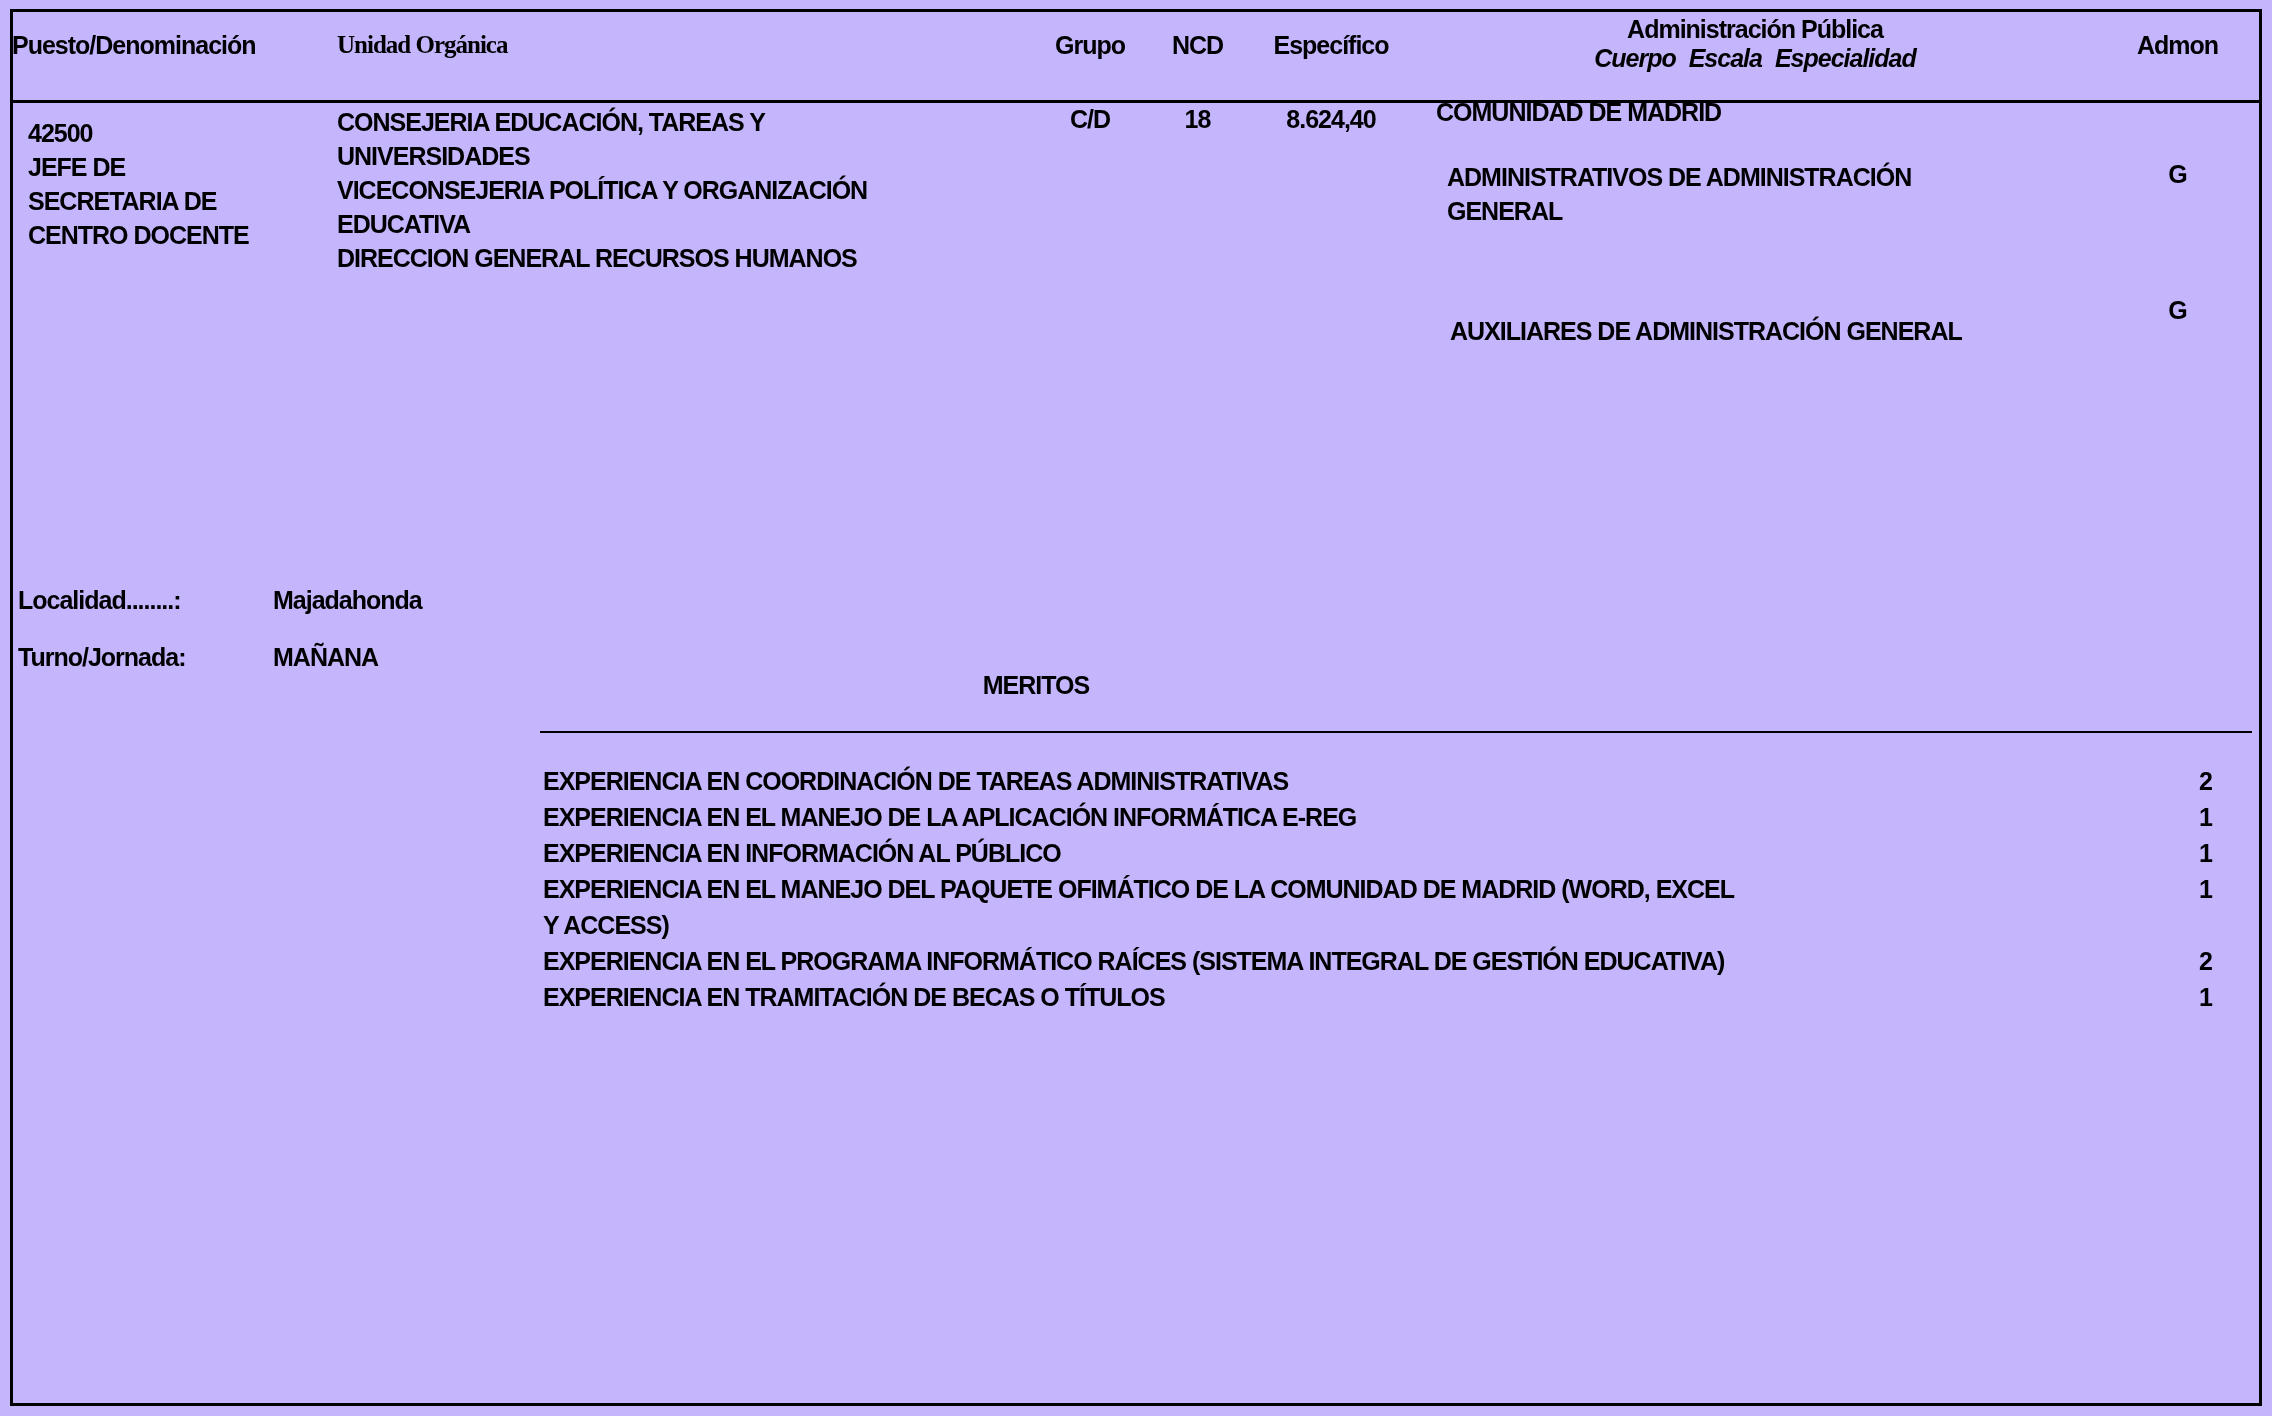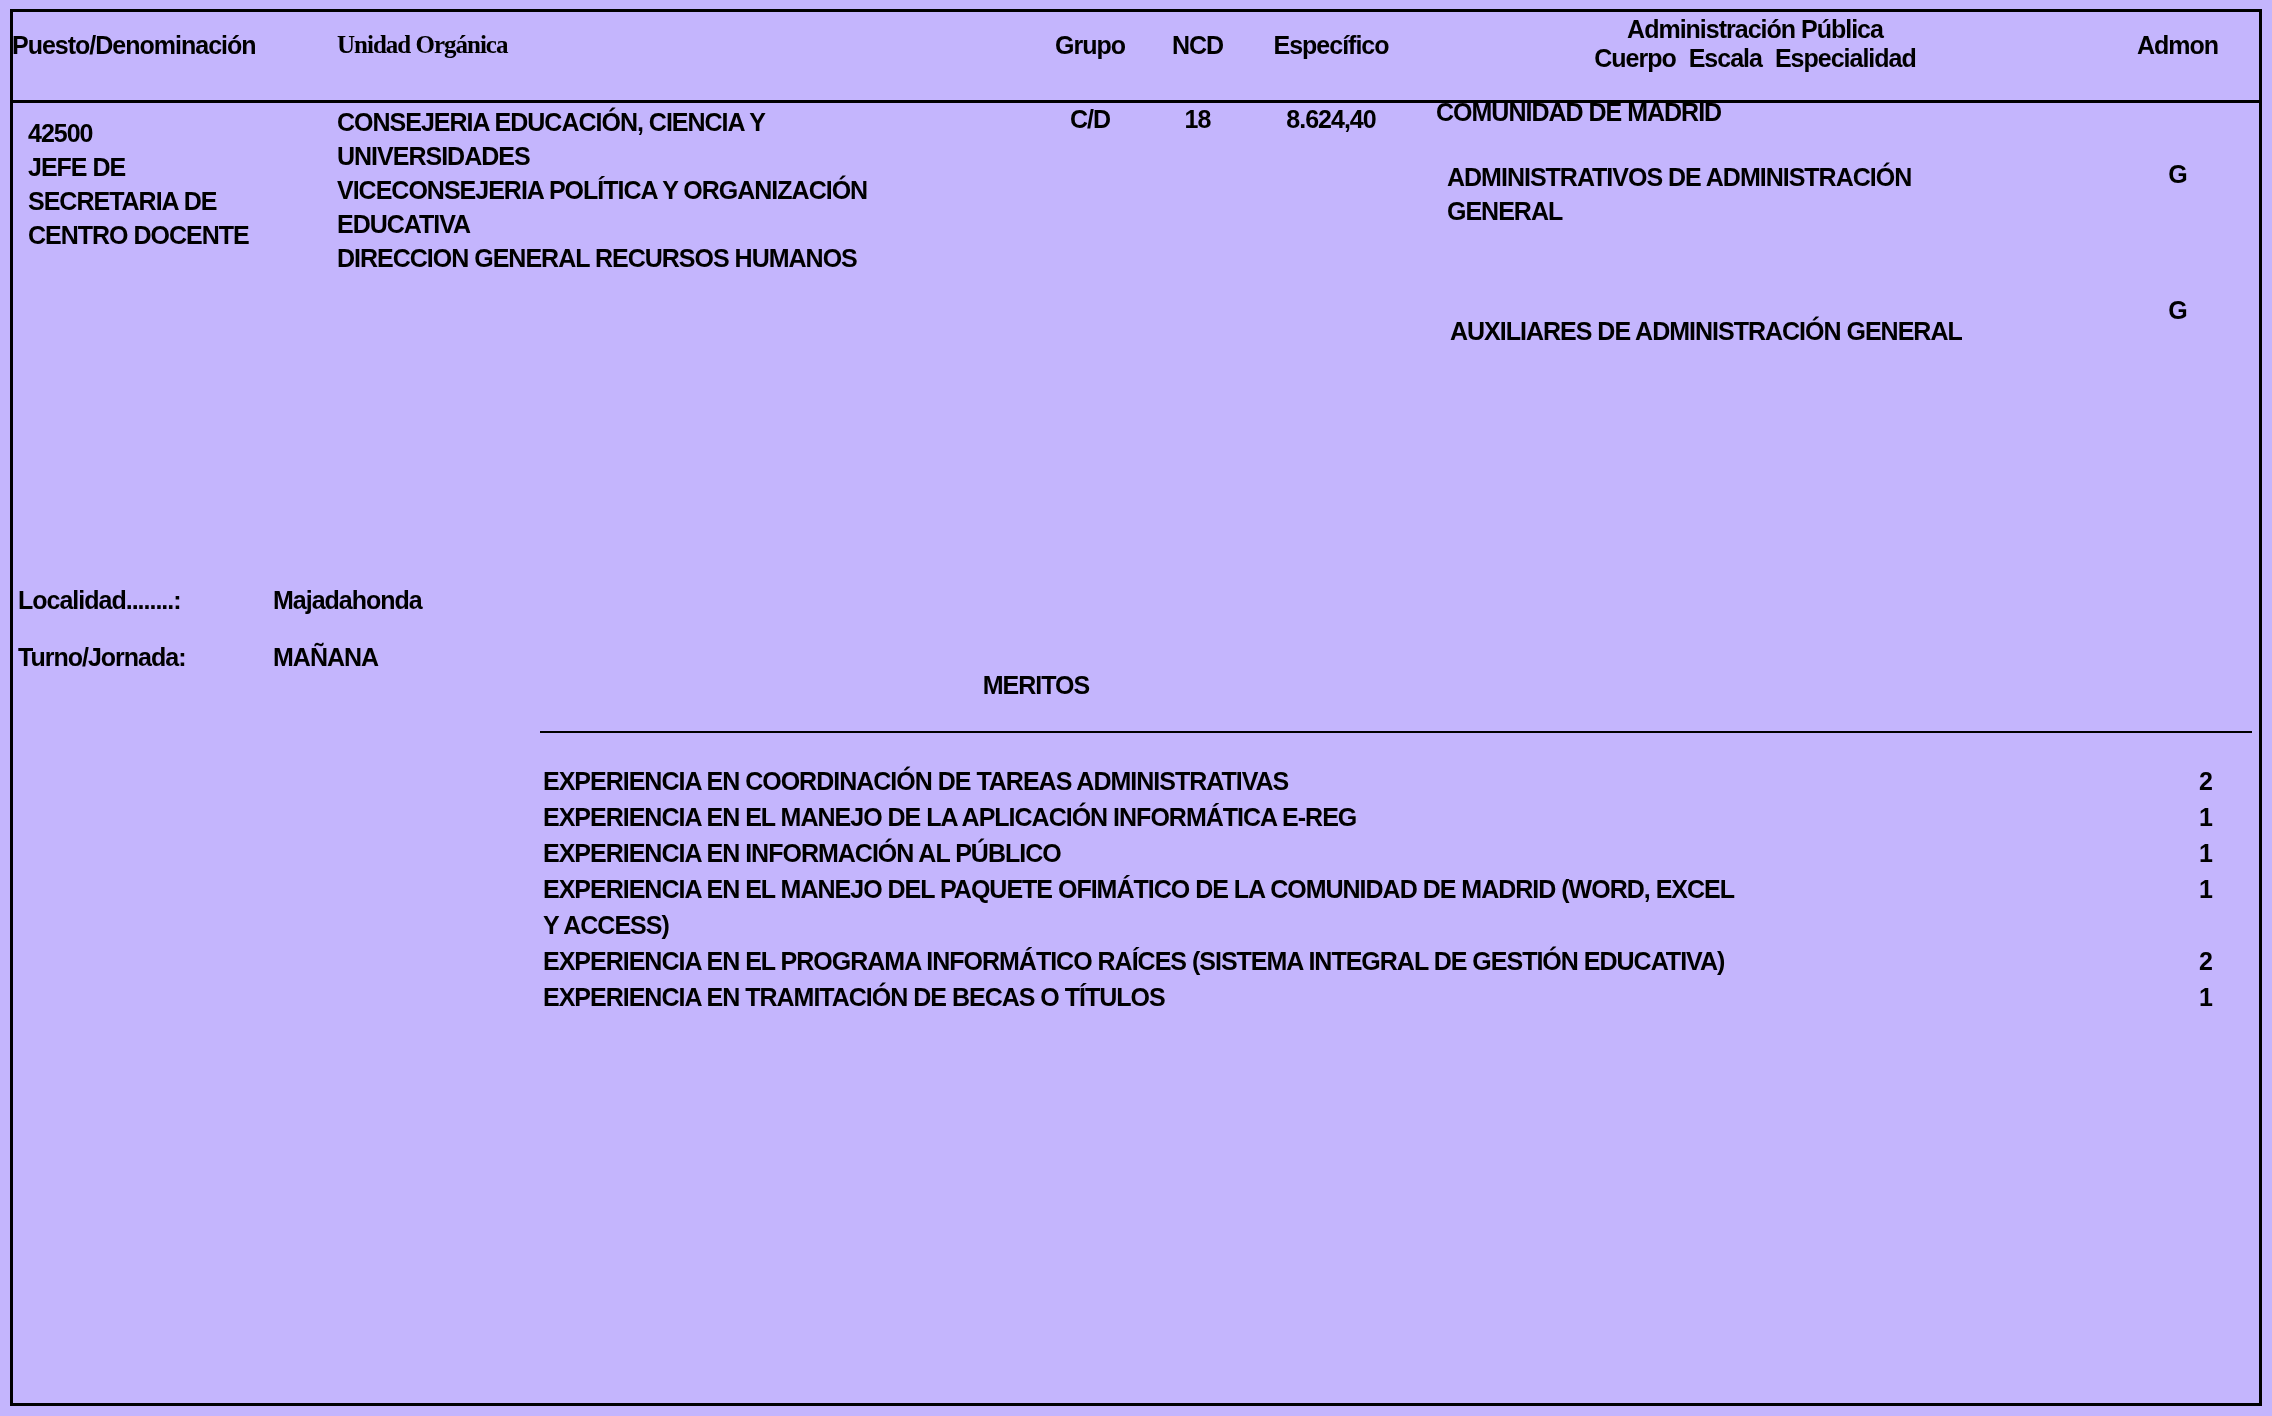--- a/index.html
+++ b/index.html
@@ -70,34 +70,34 @@
   <div class="abs hdr" style="left:337px; top:31px;font-family:Liberation Serif, serif;">Unidad Orgánica</div>
 
   <div class="abs hdr center" style="left:1030px; top:31px; width:120px;">Grupo</div>
 
   <div class="abs hdr center" style="left:1160px; top:31px; width:75px;">NCD</div>
 
   <div class="abs hdr center" style="left:1256px; top:31px; width:150px;">Específico</div>
 
   <div class="abs hdr hdr-admin" style="left:1455px; top:15px;">Administración Pública</div>
 
-  <div class="abs hdr hdr-admin hdr-admin2" style="left:1455px; top:44px;">Cuerpo  Escala  Especialidad</div>
+  <div class="abs hdr hdr-admin hdr-admin2" style="left:1455px; top:44px;font-style:italic;">Cuerpo  Escala  Especialidad</div>
 
   <div class="abs hdr center" style="left:2130px; top:31px; width:95px;">Admon</div>
 
   <div class="abs hline" style="left:10px; top:100px; width:2249px;"></div>
 
   <div class="abs" style="left:28px; top:116px; line-height:34px;text-align:right;">42500</div>
 
   <div class="abs prelines" style="left:28px; top:150px; width:250px;">JEFE DE
 SECRETARIA DE
 CENTRO DOCENTE</div>
 
   <div class="abs" style="left:337px; top:105px; width:630px;">
-    <div class="prelines">CONSEJERIA EDUCACIÓN, CIENCIA Y
+    <div class="prelines">CONSEJERIA EDUCACIÓN, TAREAS Y
 UNIVERSIDADES</div>
     <div class="prelines">VICECONSEJERIA POLÍTICA Y ORGANIZACIÓN
 EDUCATIVA</div>
     <div class="prelines">DIRECCION GENERAL RECURSOS HUMANOS</div>
   </div>
 
   <div class="abs center" style="left:1030px; top:105px; width:120px;">C/D</div>
 
   <div class="abs center" style="left:1160px; top:105px; width:75px;">18</div>
 

